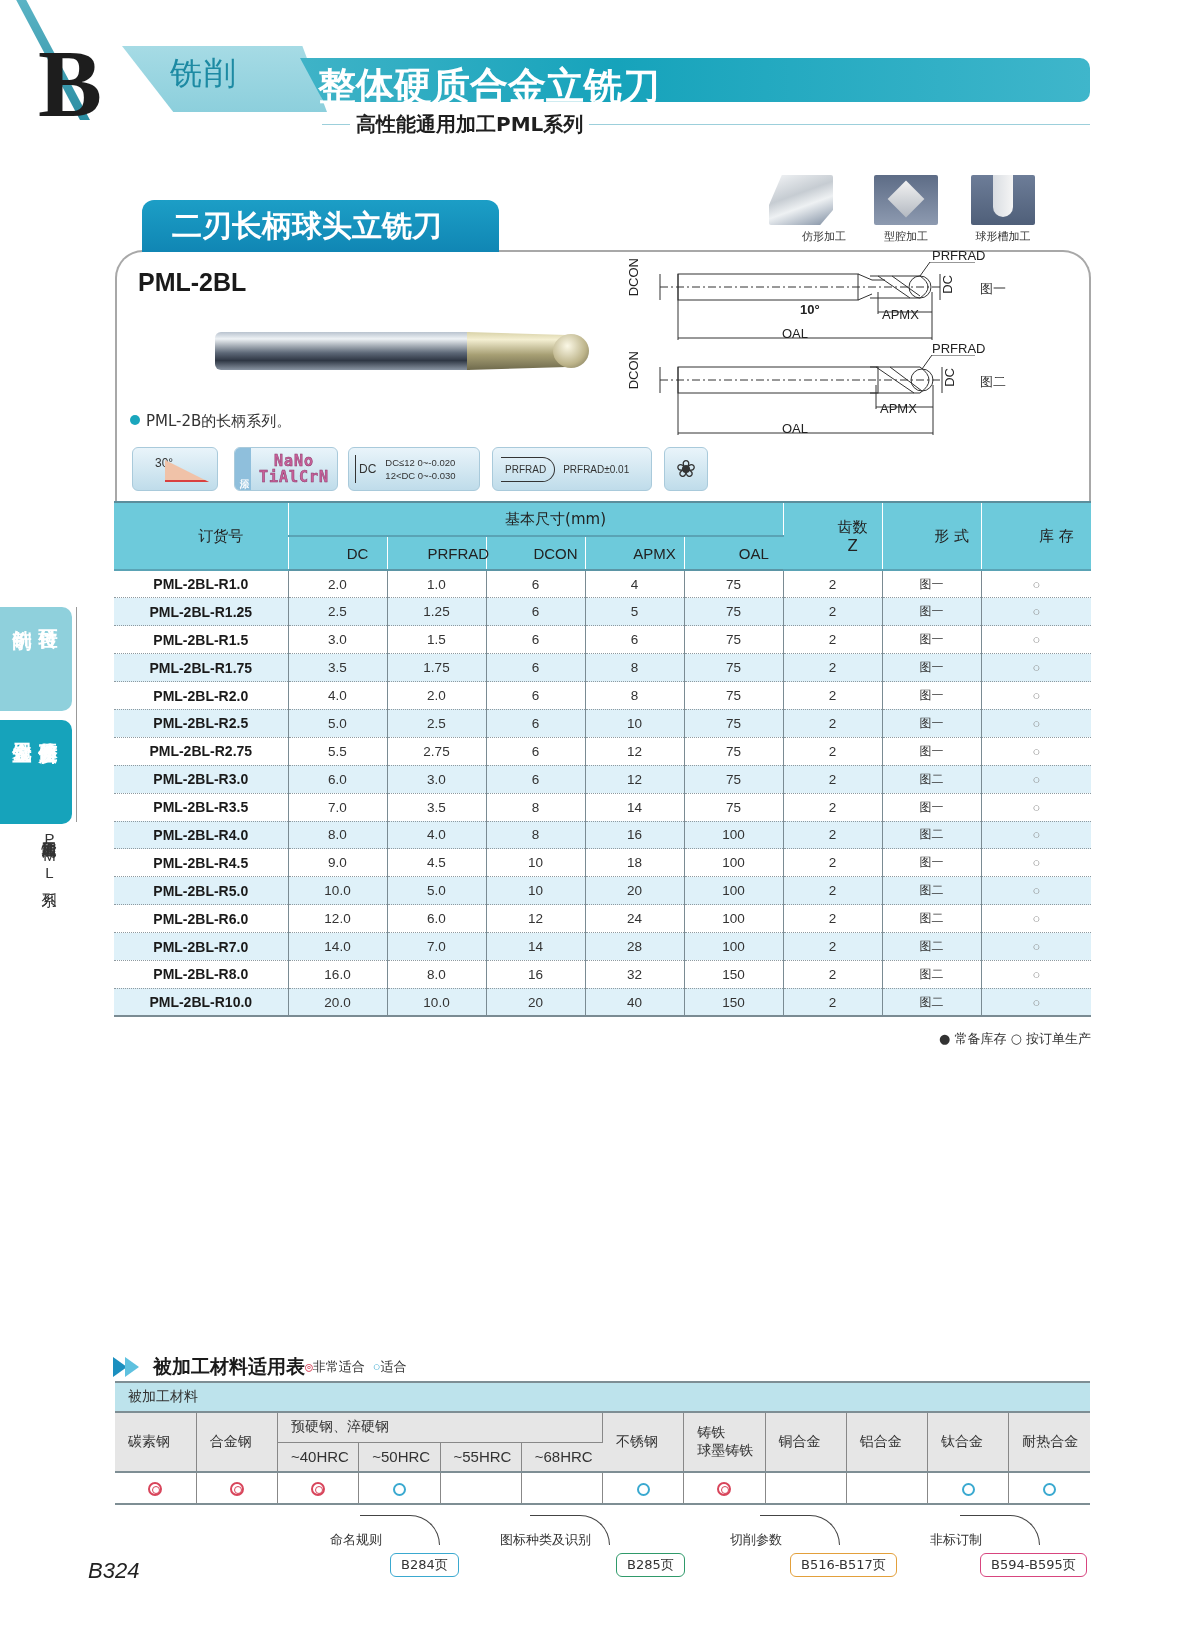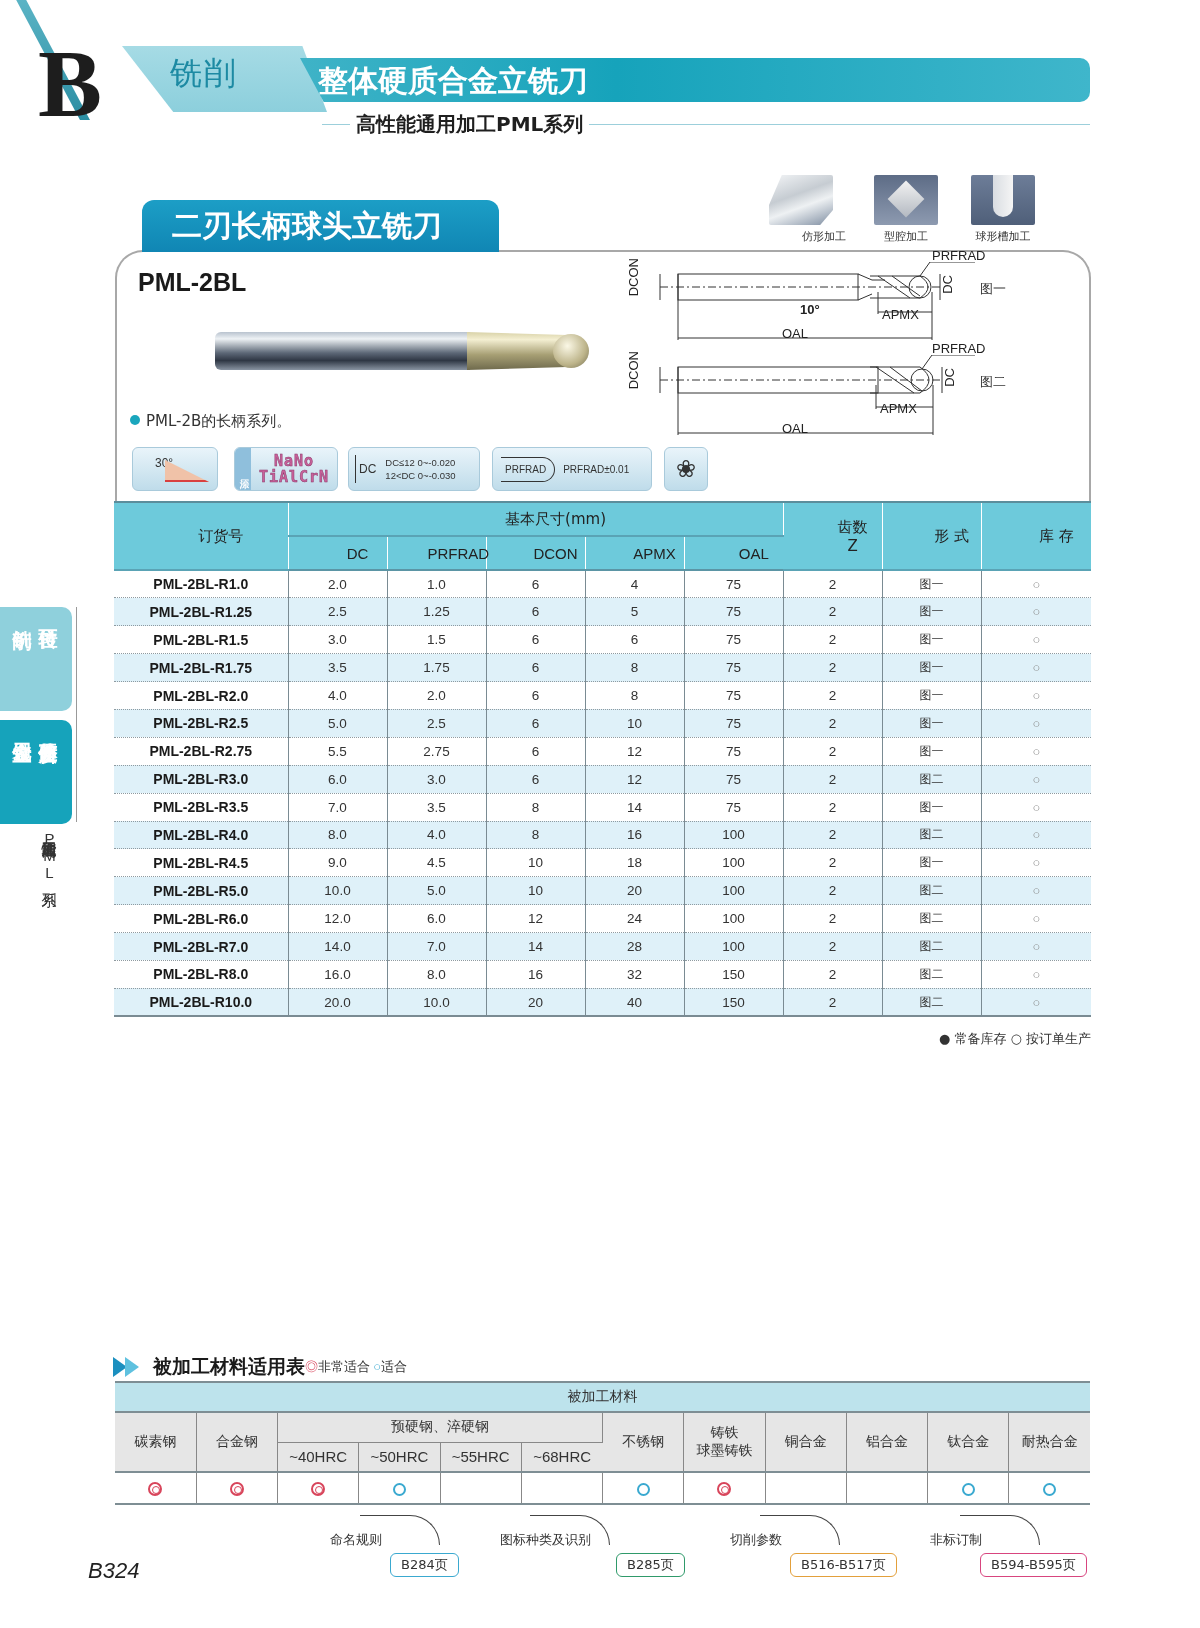--- a/index.html
+++ b/index.html
@@ -5,21 +5,21 @@
   * { box-sizing: border-box; margin: 0; padding: 0; }
   html, body { width: 1200px; height: 1628px; background: #ffffff; overflow: hidden; }
   body { position: relative; font-family: "Liberation Sans", "DejaVu Sans", sans-serif; color: #222; }
 
   
   .hdr-b { position: absolute; left: 38px; top: 36px; font-family: "Liberation Serif", "DejaVu Serif", serif; font-size: 96px; font-weight: bold; color: #1d1d1d; line-height: 1; }
   .hdr-slash { position: absolute; left: 80px; top: -10px; width: 10px; height: 130px; background: linear-gradient(#5fb7c8, #2b8ea3); transform: skewX(28deg); transform-origin: bottom left; }
   .hdr-tab1 { position: absolute; left: 122px; top: 46px; width: 205px; height: 66px; background: linear-gradient(180deg, #a6dbe5, #8ccfdc); clip-path: polygon(0 0, 88% 0, 100% 100%, 25% 100%); }
   .hdr-tab1-text { position: absolute; left: 170px; top: 52px; font-size: 32px; color: #1d8aa3; font-family: "DejaVu Sans", sans-serif; letter-spacing: 2px; }
   .hdr-bar { position: absolute; left: 300px; top: 58px; width: 790px; height: 44px; background: linear-gradient(90deg, #3fb3c7, #16a3bb 40%, #3fb6cb 100%); border-radius: 0 10px 10px 0; clip-path: polygon(0 0, 100% 0, 100% 100%, 3% 100%); }
-  .hdr-bar-text { position: absolute; left: 318px; top: 61px; font-size: 30px; color: #fff; font-weight: bold; font-family: "DejaVu Sans", sans-serif; }
+  .hdr-bar-text { position: absolute; left: 318px; top: 61px; font-size: 38px; color: #fff; font-weight: bold; font-family: "DejaVu Sans", sans-serif; }
   .hdr-line { position: absolute; left: 322px; top: 124px; width: 768px; height: 1px; background: #9ccfdb; }
   .hdr-line-fill { position: absolute; left: 350px; top: 111px; background: #fff; padding: 0 6px; font-size: 20px; font-weight: bold; color: #1f1f1f; font-family: "DejaVu Sans", sans-serif; }
 
   
   .side-tab { position: absolute; left: 0; width: 72px; border-radius: 0 10px 10px 0; color: #fff; font-weight: bold; font-family: "DejaVu Sans", sans-serif; font-size: 19px; display: flex; justify-content: center; gap: 4px; padding-top: 8px; }
   .side-tab .col { writing-mode: vertical-rl; text-orientation: upright; line-height: 22px; }
   .side-tab-1 { top: 607px; height: 104px; background: #8fd0dc; }
   .side-tab-2 { top: 720px; height: 104px; background: #16a3bb; }
   .side-rule { position: absolute; left: 76px; top: 607px; width: 1px; height: 215px; background: #999; }
   .side-caption { position: absolute; left: 40px; top: 830px; writing-mode: vertical-rl; text-orientation: upright; font-size: 15px; color: #333; line-height: 18px; letter-spacing: 0; }
@@ -77,31 +77,31 @@
   .spec td { height: 27.9px; text-align: center; color: #333; border-right: 1px solid #7a8b93; border-bottom: 1px dotted #8e9aa0; font-size: 13.5px; }
   .spec td:first-child { font-weight: bold; color: #1a1a1a; font-size: 14px; }
   .spec td:last-child, .spec th:last-child { border-right: none; }
   .spec tbody tr:nth-child(even) td { background: #dff1f9; }
   .spec tbody tr:last-child td { border-bottom: 2px solid #7a8b93; }
   .spec td.fig { font-family: "DejaVu Sans", sans-serif; font-size: 12px; }
   .spec td.stock { color: #888; font-size: 13px; }
   .spec-legend { position: absolute; right: 109px; top: 1030px; font-size: 13px; color: #333; font-family: "DejaVu Sans", sans-serif; }
 
   
-  .mat-title { position: absolute; left: 113px; top: 1354px; font-size: 19px; font-weight: bold; color: #1a1a1a; font-family: Liberation Serif, serif; display: flex; align-items: center; text-align: center; }
+  .mat-title { position: absolute; left: 113px; top: 1354px; font-size: 19px; font-weight: bold; color: #1a1a1a; font-family: Liberation Mono, monospace; display: flex; align-items: center; text-align: center; }
   .mat-arrow { width: 30px; height: 20px; margin-right: 10px; position: relative; }
   .mat-arrow::before, .mat-arrow::after { content: ""; position: absolute; top: 0; width: 0; height: 0; border-top: 10px solid transparent; border-bottom: 10px solid transparent; border-left: 14px solid #1b8fbf; }
   .mat-arrow::before { left: 0; }
   .mat-arrow::after { left: 12px; border-left-color: #5fc1df; }
   .mat-legend { font-size: 13px; font-weight: normal; color: #333; }
   .mark-vs { color: #d8455b; }
   .mark-s { color: #3aa9d0; }
 
   .mat { position: absolute; left: 115px; top: 1381px; width: 975px; border-collapse: collapse; table-layout: fixed; font-family: "DejaVu Sans", sans-serif; font-size: 14px; color: #333; }
-  .mat th { font-weight: normal; text-align: center; border-right: 1px solid #888; border-bottom: 1px solid #888; background: #e6e6e6; height: 30px; }
+  .mat th { font-weight: normal; text-align: left; border-right: 1px solid #888; border-bottom: 1px solid #888; background: #e6e6e6; height: 30px; padding-left: 13px; }
   .mat th:last-child { border-right: none; }
   .mat .top th { background: #bde3ec; border-top: 2px solid #7e8e94; border-bottom: 2px solid #7e8e94; height: 30px; }
   .mat .hrc th { font-family: "Liberation Sans", sans-serif; font-size: 15px; }
   .mat thead tr:last-child th, .mat th.tall { border-bottom: 2px solid #7e8e94; }
   .mat td { height: 32px; text-align: center; border-right: 1px solid #888; border-bottom: 2px solid #7e8e94; }
   .mat td:last-child { border-right: none; }
   .dbl-circ { display: inline-block; width: 14px; height: 14px; border-radius: 50%; border: 2px solid #d8455b; position: relative; vertical-align: middle; }
   .dbl-circ::after { content: ""; position: absolute; left: 2px; top: 2px; width: 6px; height: 6px; border-radius: 50%; border: 1px solid #d8455b; }
   .sgl-circ { display: inline-block; width: 13px; height: 13px; border-radius: 50%; border: 2px solid #3aa9d0; vertical-align: middle; }
 

